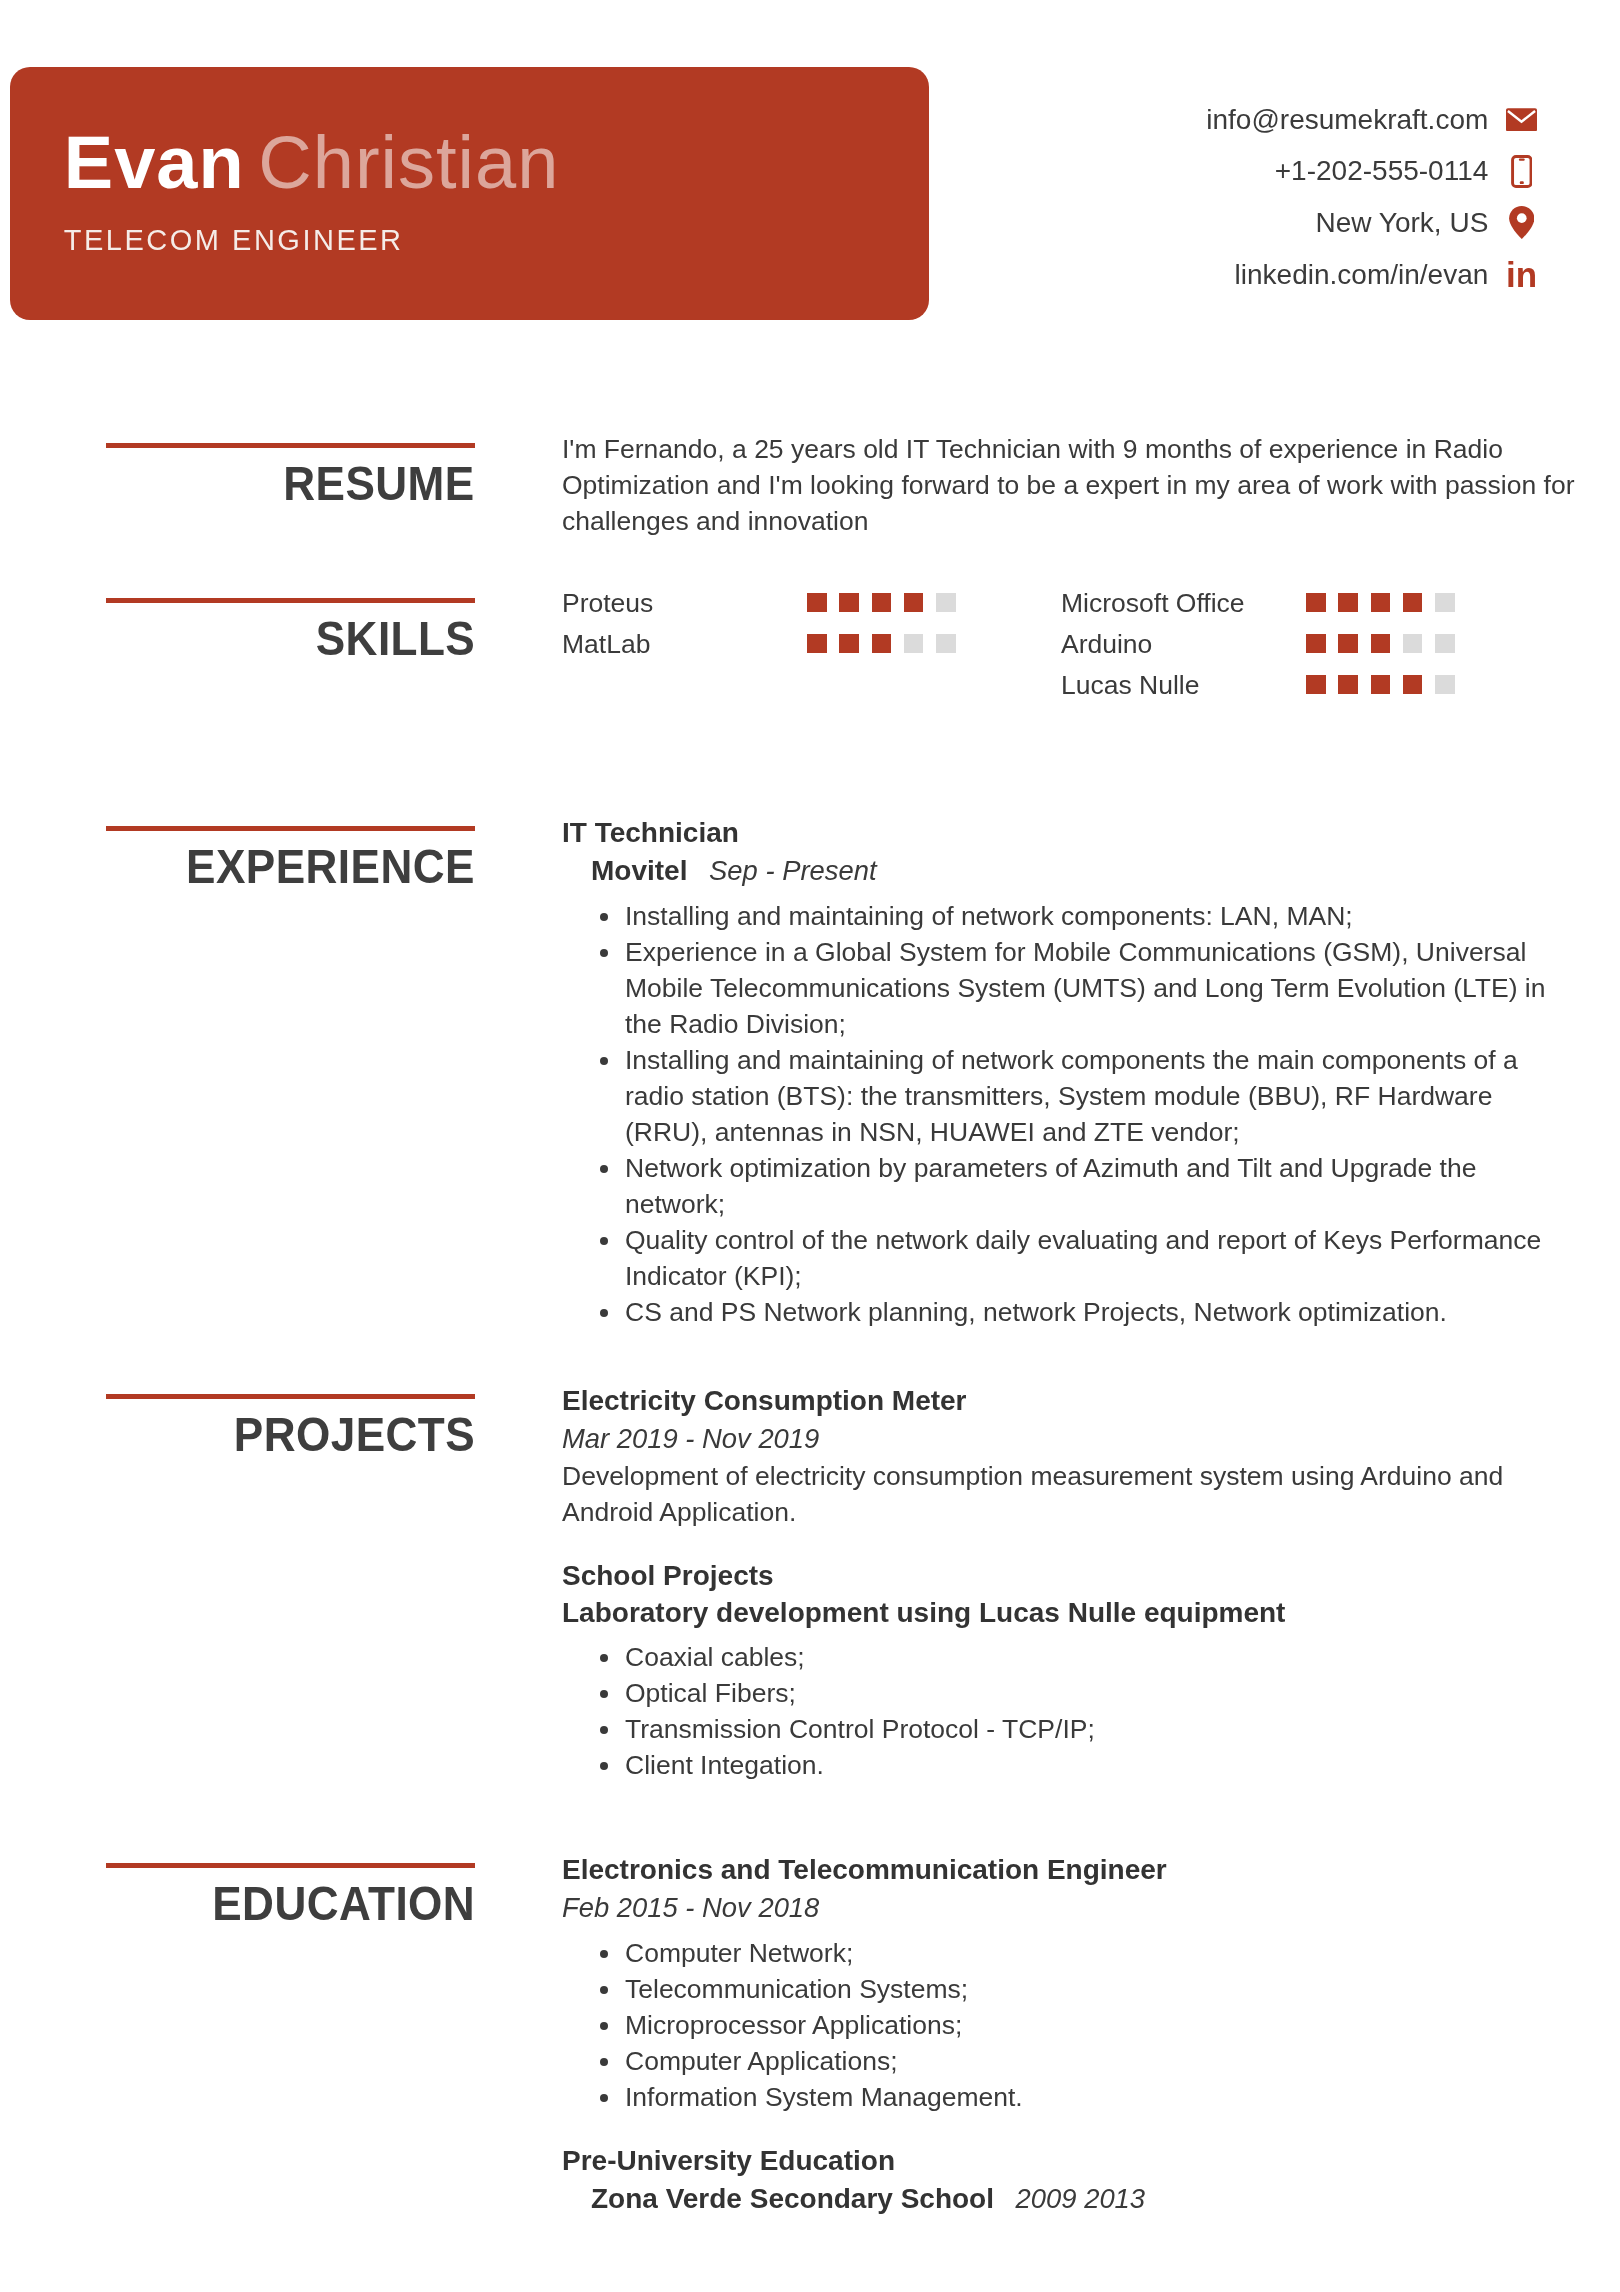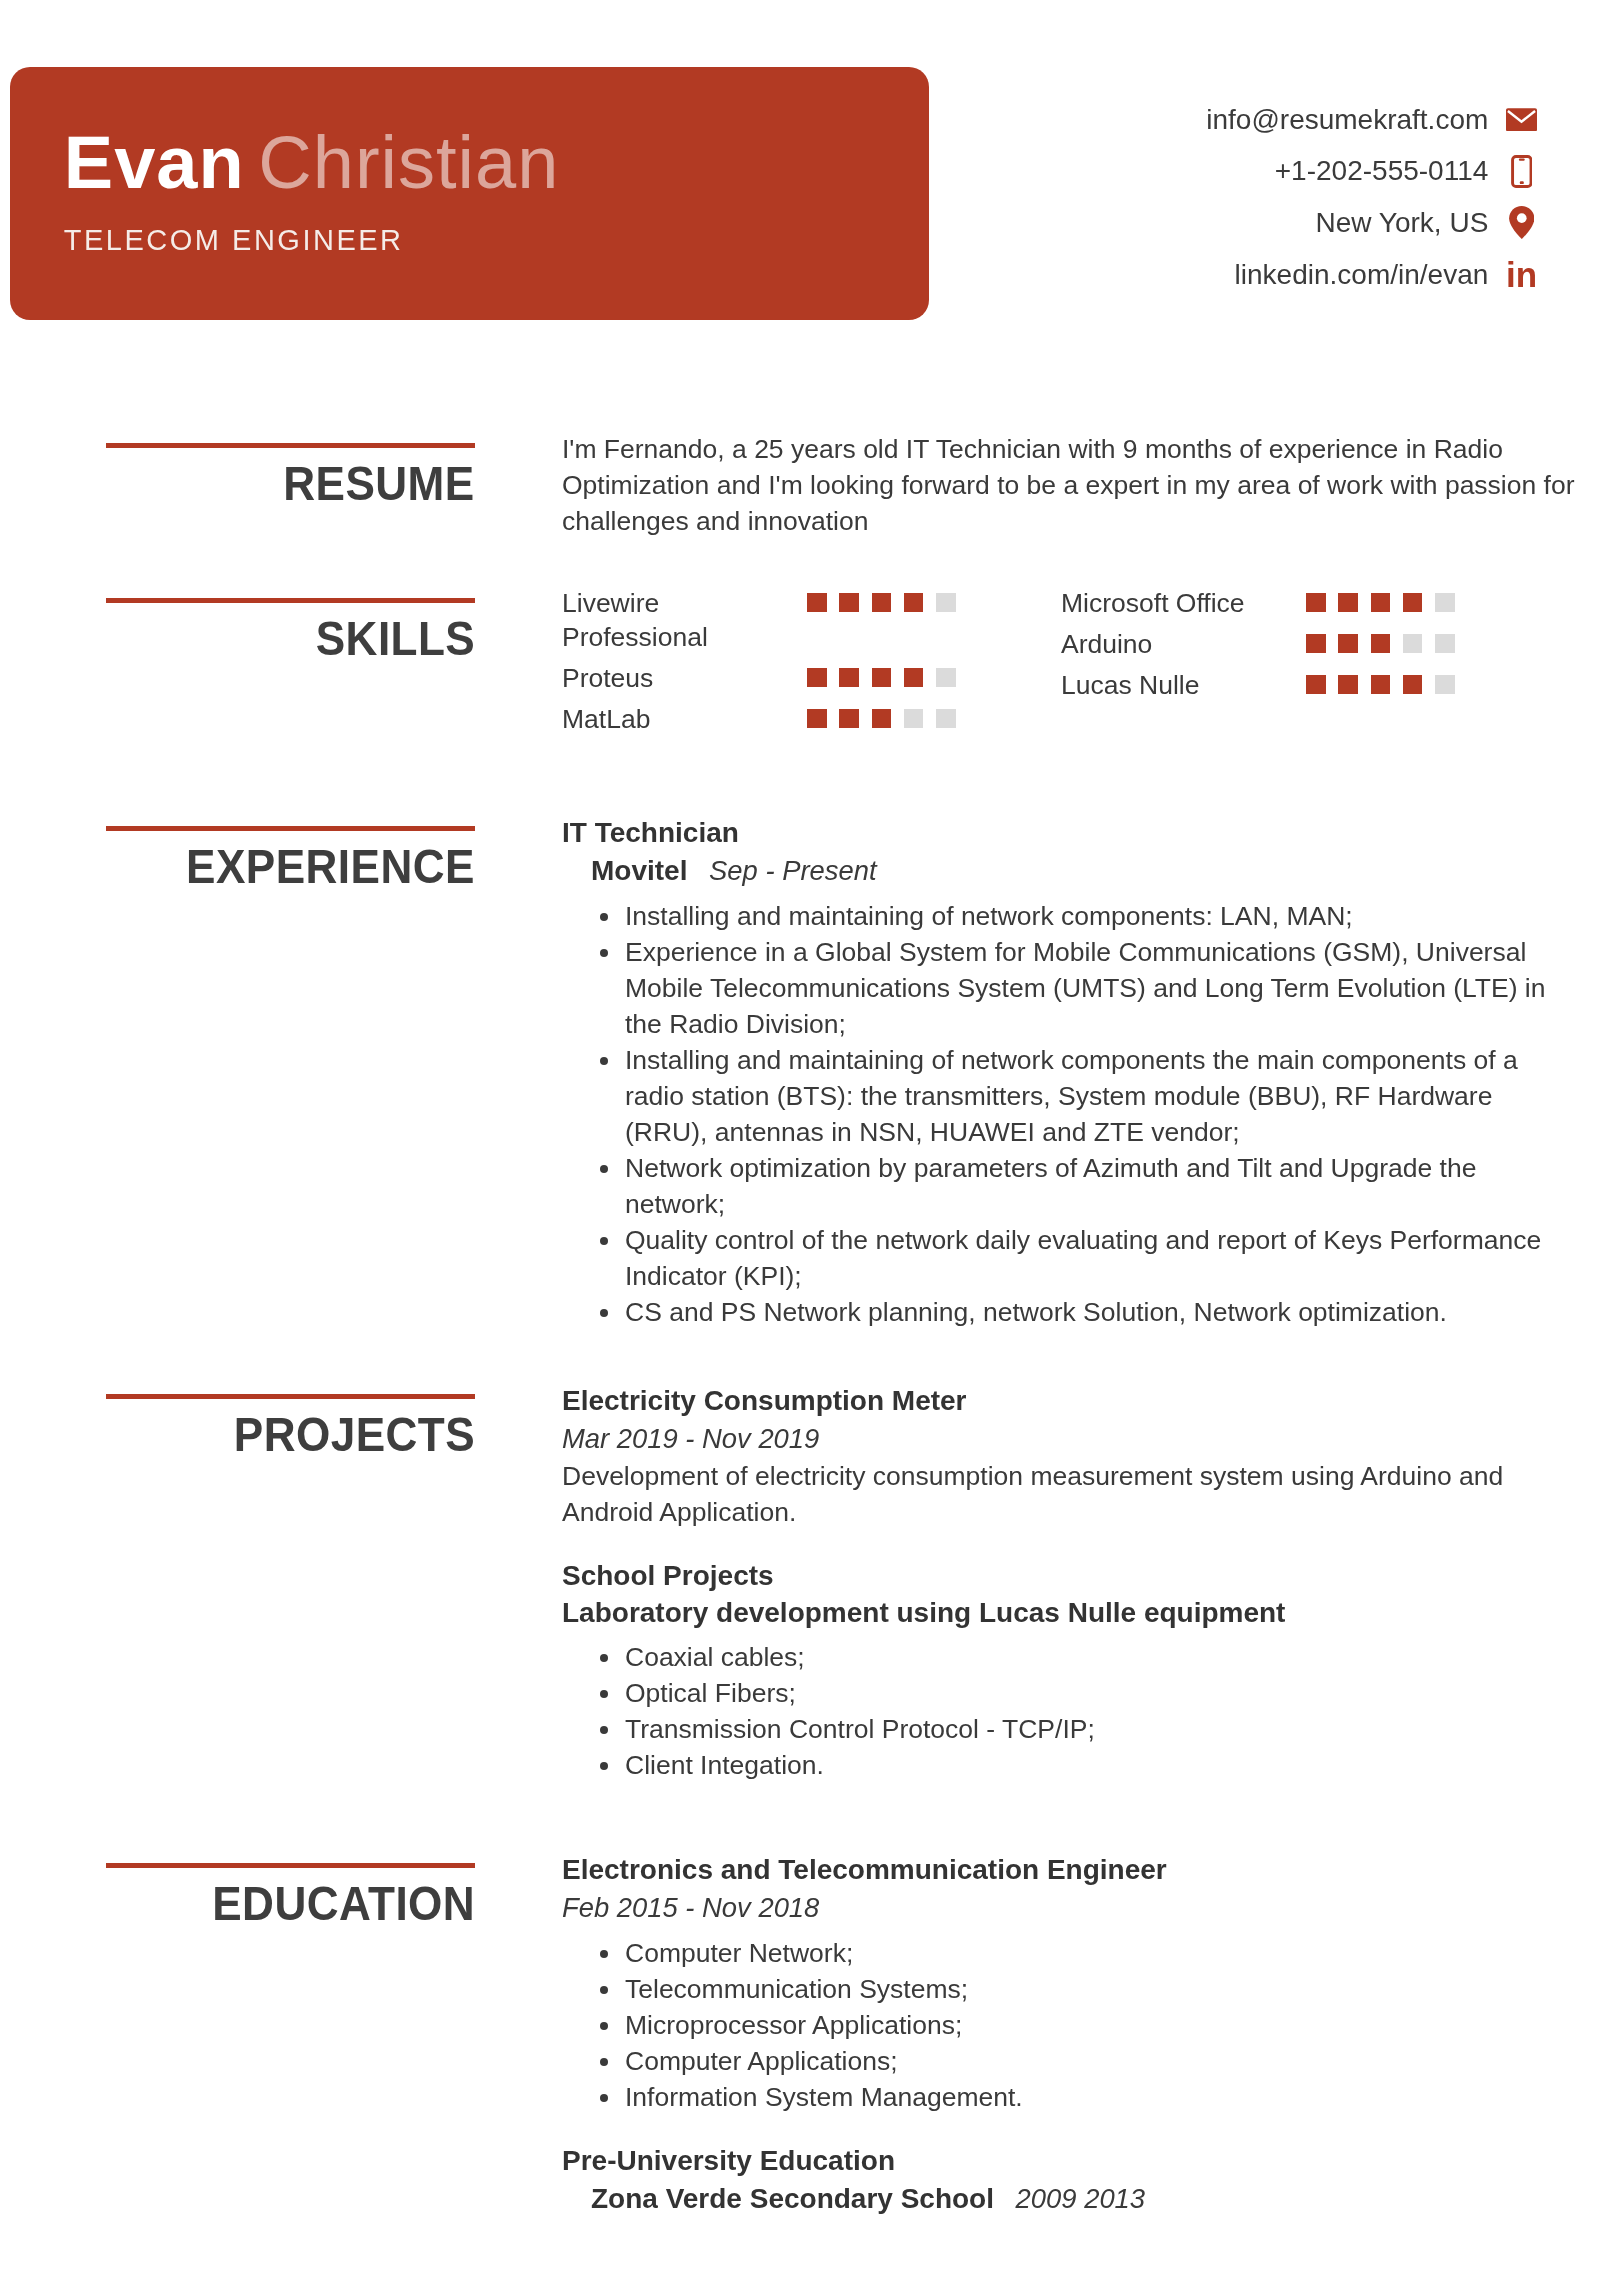--- a/index.html
+++ b/index.html
@@ -119,30 +119,20 @@
 
   <section class="row" style="top:586px">
     <div class="col-left">
       <div class="sec-line"></div>
       <h2 class="sec-heading">SKILLS</h2>
     </div>
     <div class="col-right">
       <div class="skills-grid">
         <div class="skill-col">
           <div class="skill-row">
-            <span class="skill-name">Livewire Professional</span>
-            <span class="skill-squares">
-                <span class="square filled"></span>
-                <span class="square filled"></span>
-                <span class="square filled"></span>
-                <span class="square filled"></span>
-                <span class="square empty"></span>
-              </span>
-          </div>
-          <div class="skill-row">
             <span class="skill-name">Proteus</span>
             <span class="skill-squares">
                 <span class="square filled"></span>
                 <span class="square filled"></span>
                 <span class="square filled"></span>
                 <span class="square filled"></span>
                 <span class="square empty"></span>
               </span>
           </div>
           <div class="skill-row">
@@ -202,21 +192,21 @@
       <div class="item-sub">
         <span class="company">Movitel</span>
         <span class="dates">Sep - Present</span>
       </div>
       <ul class="bullets">
           <li>Installing and maintaining of network components: LAN, MAN;</li>
           <li>Experience in a Global System for Mobile Communications (GSM), Universal Mobile Telecommunications System (UMTS) and Long Term Evolution (LTE) in the Radio Division;</li>
           <li>Installing and maintaining of network components the main components of a radio station (BTS): the transmitters, System module (BBU), RF Hardware (RRU), antennas in NSN, HUAWEI and ZTE vendor;</li>
           <li>Network optimization by parameters of Azimuth and Tilt and Upgrade the network;</li>
           <li>Quality control of the network daily evaluating and report of  Keys Performance Indicator (KPI);</li>
-          <li>CS and PS Network planning, network Solution, Network optimization.</li>
+          <li>CS and PS Network planning, network Projects, Network optimization.</li>
         </ul>
     </div>
   </section>
 
   <section class="row" style="top:1382px">
     <div class="col-left">
       <div class="sec-line"></div>
       <h2 class="sec-heading">PROJECTS</h2>
     </div>
     <div class="col-right">

